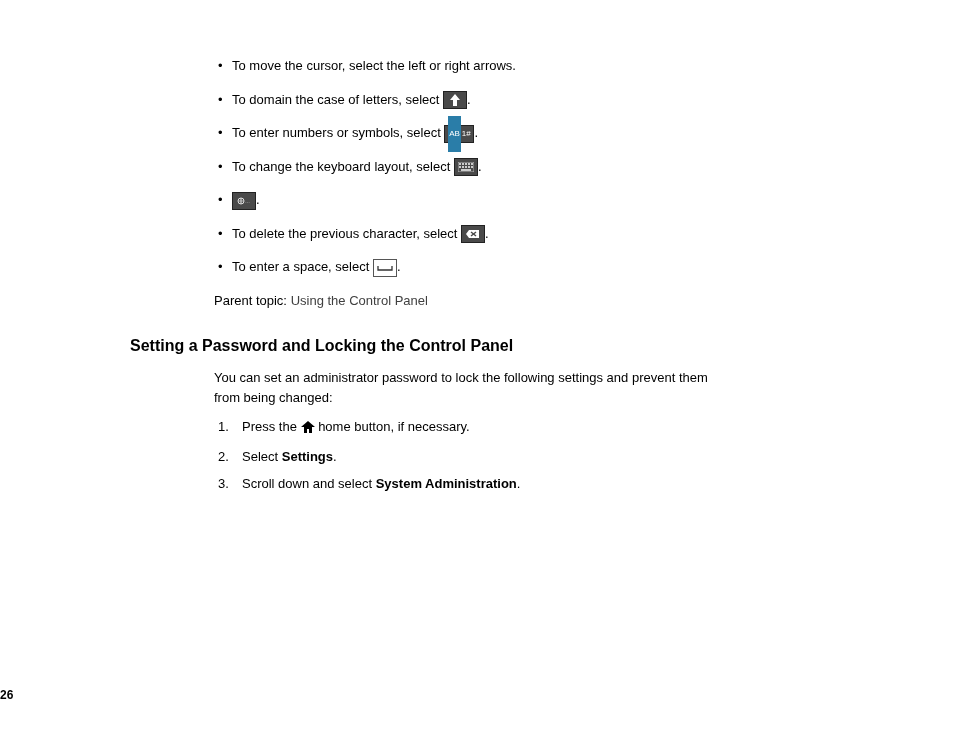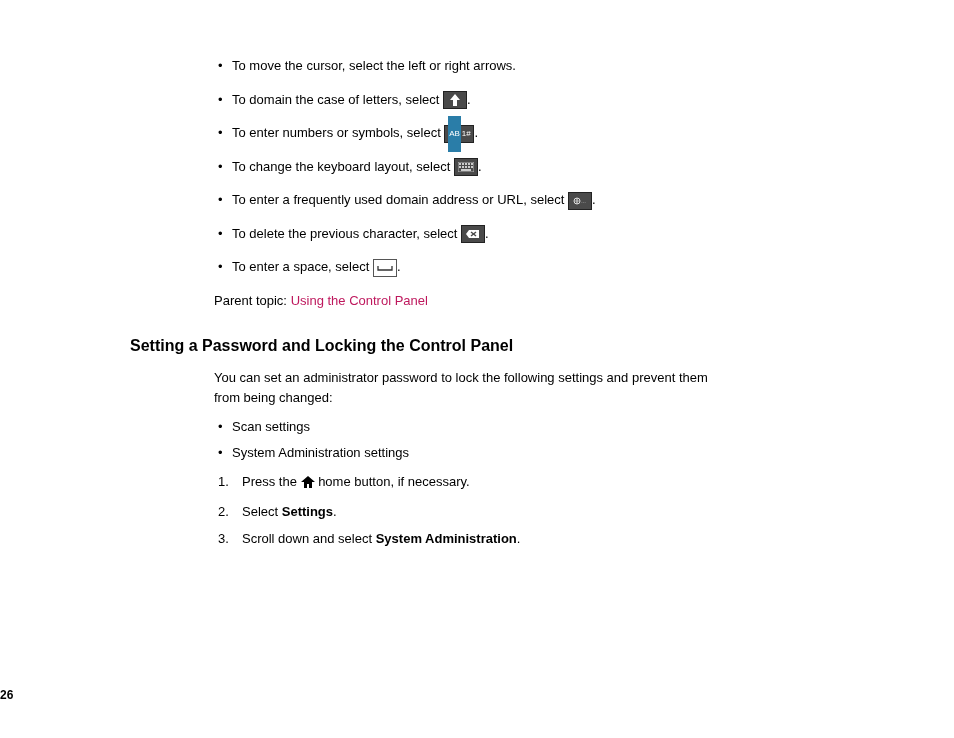--- a/index.html
+++ b/index.html
@@ -56,21 +56,21 @@
   }
   .parent-topic {
     margin-top: 4px;
     margin-bottom: 24px;
     padding-left: 0;
   }
   .parent-topic .label {
     font-weight: normal;
   }
   .parent-topic a {
-    color: #be185d;
+    color: #404040;
     text-decoration: none;
   }
   h2.section-heading {
     font-size: 16px;
     font-weight: bold;
     margin: 12px 0 10px -84px;
   }
   .intro {
     margin-bottom: 10px;
   }
@@ -155,21 +155,21 @@
               <rect x="1" y="4" width="2" height="2" fill="#ccc"></rect>
               <rect x="4" y="4" width="2" height="2" fill="#ccc"></rect>
               <rect x="7" y="4" width="2" height="2" fill="#ccc"></rect>
               <rect x="10" y="4" width="2" height="2" fill="#ccc"></rect>
               <rect x="13" y="4" width="2" height="2" fill="#ccc"></rect>
               <rect x="3" y="7" width="10" height="2" fill="#ccc"></rect>
             </svg>
           </span><span>.</span>
       </li>
       <li>
-        <span>To enter a frequently used domain address or URL, select </span><span class="icon-box">
+        <span class="icon-box">
             <svg width="16" height="10" viewBox="0 0 16 10">
               <circle cx="5" cy="5" r="3" fill="none" stroke="#ddd" stroke-width="1"></circle>
               <line x1="2" y1="5" x2="8" y2="5" stroke="#ddd" stroke-width="0.6"></line>
               <path d="M5 2 Q3.5 5 5 8" fill="none" stroke="#ddd" stroke-width="0.6"></path>
               <path d="M5 2 Q6.5 5 5 8" fill="none" stroke="#ddd" stroke-width="0.6"></path>
               <text x="9" y="7" font-size="5" fill="#ddd">…</text>
             </svg>
           </span><span>.</span>
       </li>
       <li>
@@ -192,24 +192,20 @@
 
     <div class="parent-topic">
       <span class="label">Parent topic:</span>
       <a href="#">Using the Control Panel</a>
     </div>
 
     <h2 class="section-heading">Setting a Password and Locking the Control Panel</h2>
 
     <div class="intro">You can set an administrator password to lock the following settings and prevent them from being changed:</div>
 
-    <ul class="sub-bullets">
-      <li>Scan settings</li>
-      <li>System Administration settings</li>
-    </ul>
 
     <ol class="steps">
       <li>
         <span>Press the </span><span class="home-icon"><svg width="14" height="12" viewBox="0 0 14 12">
               <path d="M7 0 L14 6 H11 V12 H8 V8 H6 V12 H3 V6 H0 Z" fill="#000"></path>
             </svg></span><span> home button, if necessary.</span>
       </li>
       <li>
         <span>Select </span><b>Settings</b><span>.</span>
       </li>

